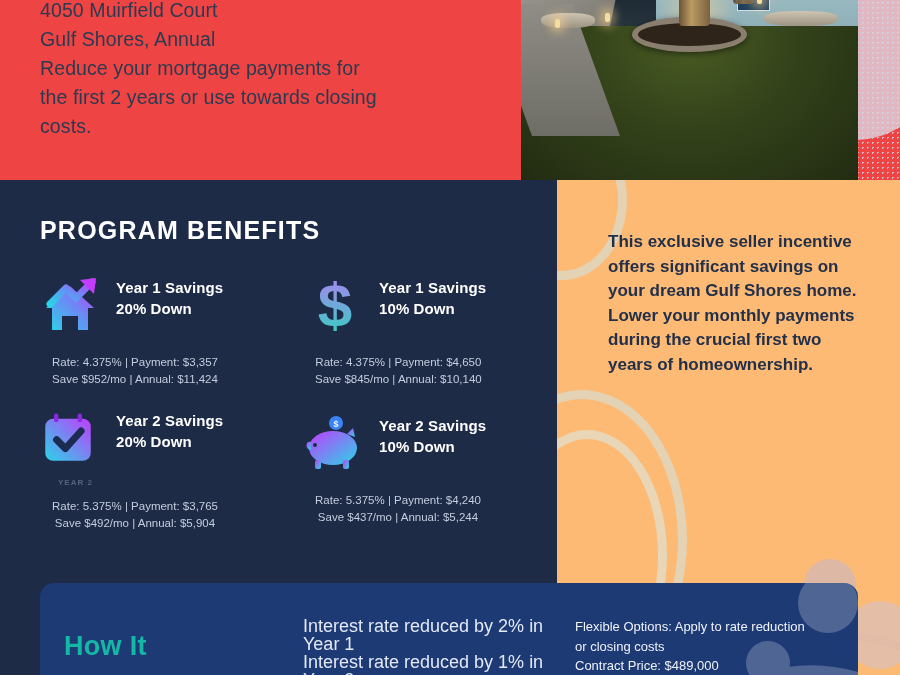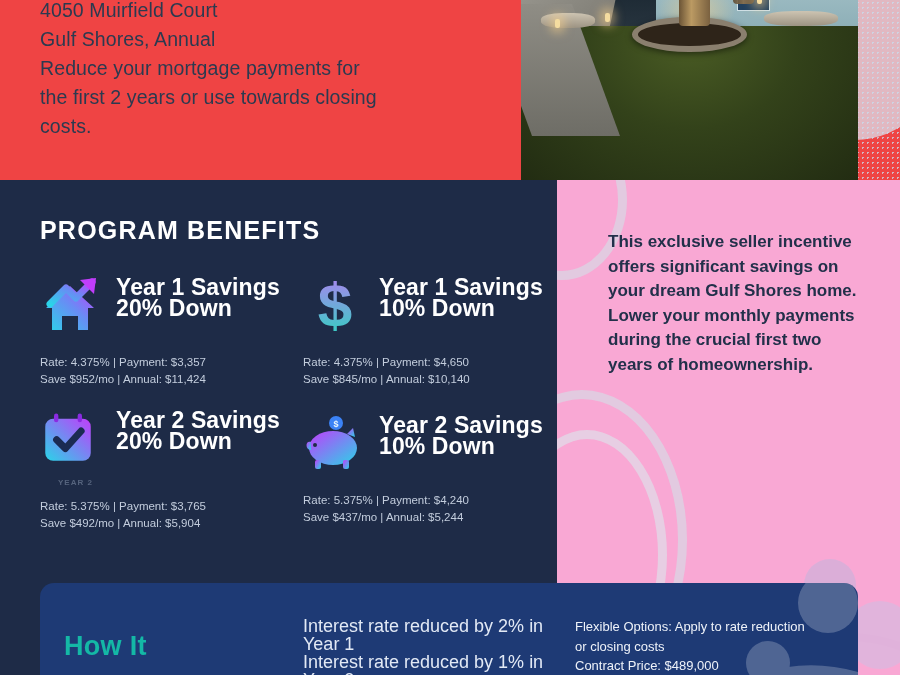--- a/index.html
+++ b/index.html
@@ -73,36 +73,36 @@
   }
   .benefits-title{
     position:absolute; left:40px; top:36px;
     color:#ffffff; font-size:25px; font-weight:700; letter-spacing:1.2px;
   }
 
   .card{ position:absolute; }
   .card .icon-wrap{ position:absolute; left:0; top:0; width:64px; height:64px; }
   .card .card-head{
     position:absolute; left:76px; top:5px;
-    color:#fff; font-size:23px; font-weight:700; line-height:21px;
+    color:#fff; font-size:15px; font-weight:700; line-height:21px;
     white-space:pre-line; letter-spacing:.1px;
   }
   .card .card-sub{
-    position:absolute; left:0; top:82px;
-    color:#c3cddd; font-size:11.5px; line-height:17px; white-space:pre-line;
+    position:absolute; left:12px; top:82px;
+    color:#c3cddd; font-size:11.5px; line-height:17px; white-space:pre-line;text-align:center;
   }
   .year-tag{
     position:absolute; left:18px; top:68px;
     color:#55637d; font-size:8px; letter-spacing:1px; font-weight:700;
   }
 
   
   .right-panel{
     position:absolute; left:557px; top:180px; width:343px; height:495px;
-    background:#f9a8d4; overflow:hidden;
+    background:#fdba74; overflow:hidden;
   }
   .swirl{ position:absolute; border:9px solid #cfe6ea; border-radius:50%;
     opacity:.55; }
   .sw1{ left:-60px; top:-60px; width:130px; height:160px; }
   .sw2{ left:-80px; top:210px; width:210px; height:300px; }
   .sw3{ left:-50px; top:250px; width:160px; height:250px; border-color:#d8ecef; }
   .right-text{
     position:absolute; left:51px; top:50px; width:260px;
     color:#22304a; font-size:17px; font-weight:700; line-height:24.5px;
   }

